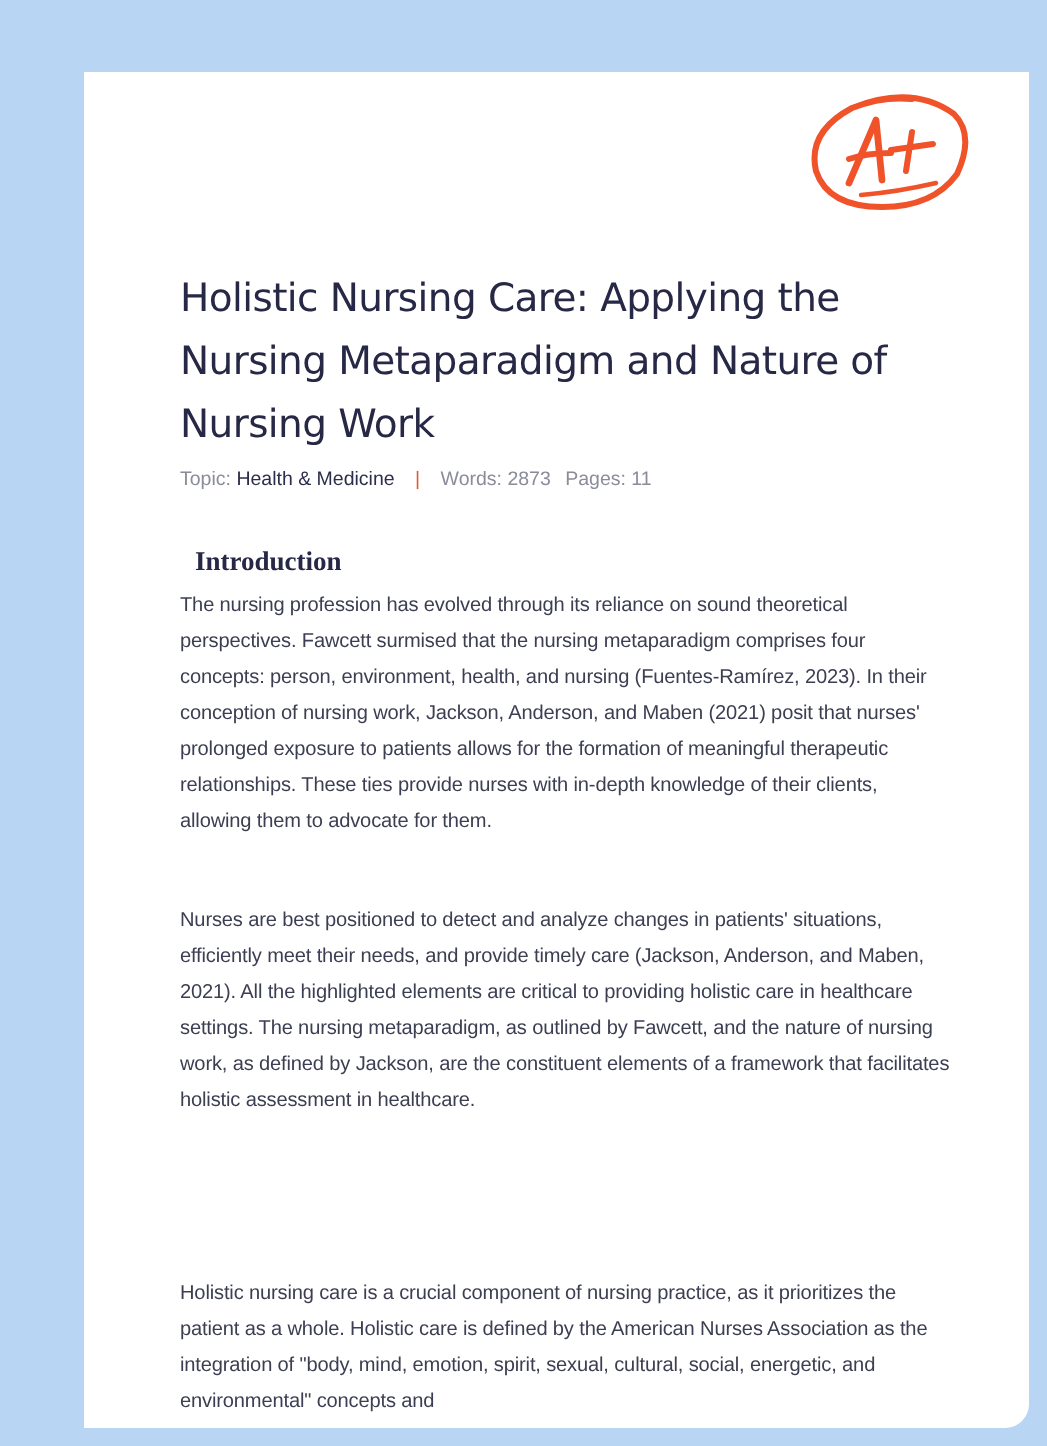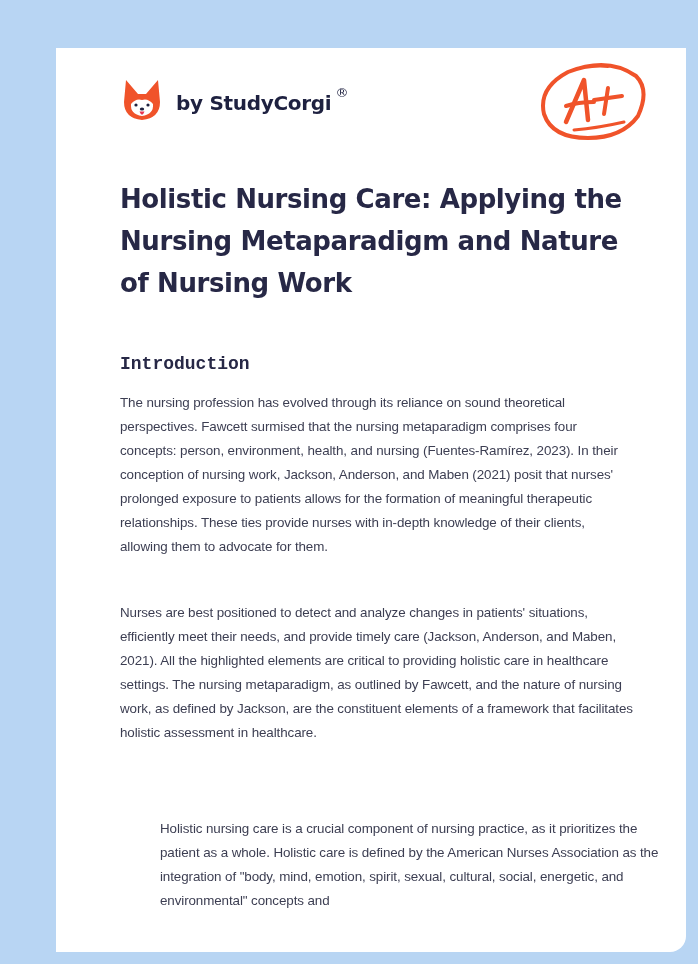--- a/index.html
+++ b/index.html
@@ -14,66 +14,61 @@
     background:#ffffff; border-radius:0 0 16px 0;
     overflow:hidden;
   }
   .logo-row { position:absolute; left:66px; top:28px; height:48px; display:flex; align-items:center; }
   .logo-row svg { display:block; }
   .brand { font-family:"DejaVu Sans", sans-serif; font-weight:bold; font-size:20px; color:#1e2140; margin-left:14px; letter-spacing:-0.3px; position:relative; top:3px; }
   .reg { font-family:"DejaVu Sans", sans-serif; font-size:13px; color:#1e2140; position:relative; top:-8px; margin-left:4px; }
   .grade { position:absolute; left:482px; top:10px; }
   h1 {
     position:absolute; left:64px; top:130px; width:520px; margin:0;
-    font-family:"DejaVu Sans", sans-serif; font-weight:bold;
+    font-family:"DejaVu Sans", sans-serif; font-weight:normal;
     font-size:26px; line-height:42px; color:#272846; letter-spacing:-0.4px;
   }
   .meta { position:absolute; left:64px; top:263px; font-size:13px; color:#8a8c99; white-space:nowrap; }
   .meta .val { color:#2b2d4a; }
   .meta .sep { color:#e05a2b; margin:0 10px; }
   .meta .gap { margin-left:6px; }
   h2 {
-    position:absolute; left:64px; margin:0;
-    font-family:Liberation Mono, monospace; font-weight:bold;
+    position:absolute; left:64px; margin:10px;
+    font-family:Liberation Serif, serif; font-weight:bold;
     font-size:18px; color:#272846;
   }
   p {
     position:absolute; left:64px; width:516px; margin:0;
     font-family:Liberation Sans, sans-serif; font-size:13.4px; line-height:24px; color:#3c3e52;
     letter-spacing:-0.1px;
   }
 </style>
 </head>
 <body>
 
 <div class="card">
 
-  <div class="logo-row">
-    <svg width="40" height="44" viewBox="0 0 40 44">
-      <path d="M4 2 L16 16 L24 16 L36 2 L38 24 Q38 40 20 42 Q2 40 2 24 Z" fill="#f0532a"></path>
-      <path d="M9 26 Q14 20 20 22 Q26 20 31 26 Q32 36 20 38 Q8 36 9 26 Z" fill="#ffffff"></path>
-      <circle cx="14" cy="27" r="1.6" fill="#1e2140"></circle>
-      <circle cx="26" cy="27" r="1.6" fill="#1e2140"></circle>
-      <ellipse cx="20" cy="31" rx="2.2" ry="1.5" fill="#1e2140"></ellipse>
-      <path d="M17.5 33.5 Q20 40 22.5 33.5 Z" fill="#e8344e"></path>
-    </svg>
-    <span class="brand">by StudyCorgi</span>
-    <span class="reg">®</span>
-  </div>
 
   <svg class="grade" width="112" height="86" viewBox="0 0 112 86">
     <path d="M30 14 Q70 -2 98 18 Q112 32 100 58 Q84 80 50 80 Q14 80 6 56 Q0 30 30 14 Q50 6 70 8" fill="none" stroke="#f0532a" stroke-width="4" stroke-linecap="round"></path>
     <path d="M28 64 L46 22 L50 62" fill="none" stroke="#f0532a" stroke-width="4.5" stroke-linecap="round" stroke-linejoin="round"></path>
     <path d="M28 48 Q40 44 56 44" fill="none" stroke="#f0532a" stroke-width="4" stroke-linecap="round"></path>
     <path d="M70 30 L66 56" fill="none" stroke="#f0532a" stroke-width="4" stroke-linecap="round"></path>
     <path d="M56 42 L84 38" fill="none" stroke="#f0532a" stroke-width="4" stroke-linecap="round"></path>
     <path d="M36 72 Q60 70 86 64" fill="none" stroke="#f0532a" stroke-width="3" stroke-linecap="round"></path>
   </svg>
 
   <h1>Holistic Nursing Care: Applying the Nursing Metaparadigm and Nature of Nursing Work</h1>
 
+  <div class="meta">
+    <span>Topic:</span>
+    <span class="val">Health &amp; Medicine</span>
+    <span class="sep">|</span>
+    <span>Words: 2873</span>
+    <span class="gap">Pages: 11</span>
+  </div>
 
   <h2 style="top:306px;">Introduction</h2>
   <p style="top:343px;">The nursing profession has evolved through its reliance on sound theoretical perspectives. Fawcett surmised that the nursing metaparadigm comprises four concepts: person, environment, health, and nursing (Fuentes-Ramírez, 2023). In their conception of nursing work, Jackson, Anderson, and Maben (2021) posit that nurses' prolonged exposure to patients allows for the formation of meaningful therapeutic relationships. These ties provide nurses with in-depth knowledge of their clients, allowing them to advocate for them.</p>
   <p style="top:553px;">Nurses are best positioned to detect and analyze changes in patients' situations, efficiently meet their needs, and provide timely care (Jackson, Anderson, and Maben, 2021). All the highlighted elements are critical to providing holistic care in healthcare settings. The nursing metaparadigm, as outlined by Fawcett, and the nature of nursing work, as defined by Jackson, are the constituent elements of a framework that facilitates holistic assessment in healthcare.</p>
 
-  <p style="top:769px;margin-left:40px;">Holistic nursing care is a crucial component of nursing practice, as it prioritizes the patient as a whole. Holistic care is defined by the American Nurses Association as the integration of "body, mind, emotion, spirit, sexual, cultural, social, energetic, and environmental" concepts and</p>
+  <p style="top:802px;">Holistic nursing care is a crucial component of nursing practice, as it prioritizes the patient as a whole. Holistic care is defined by the American Nurses Association as the integration of "body, mind, emotion, spirit, sexual, cultural, social, energetic, and environmental" concepts and</p>
 </div>
 
 </body></html>

